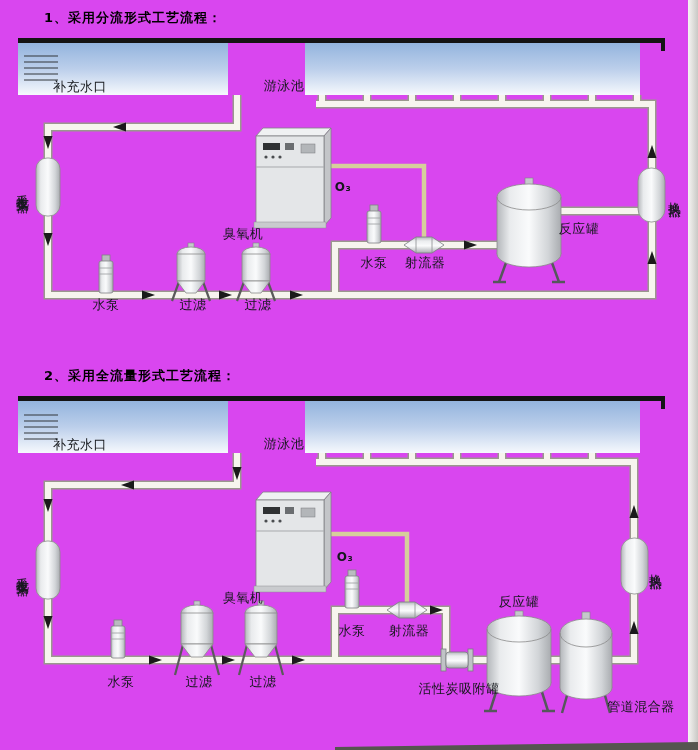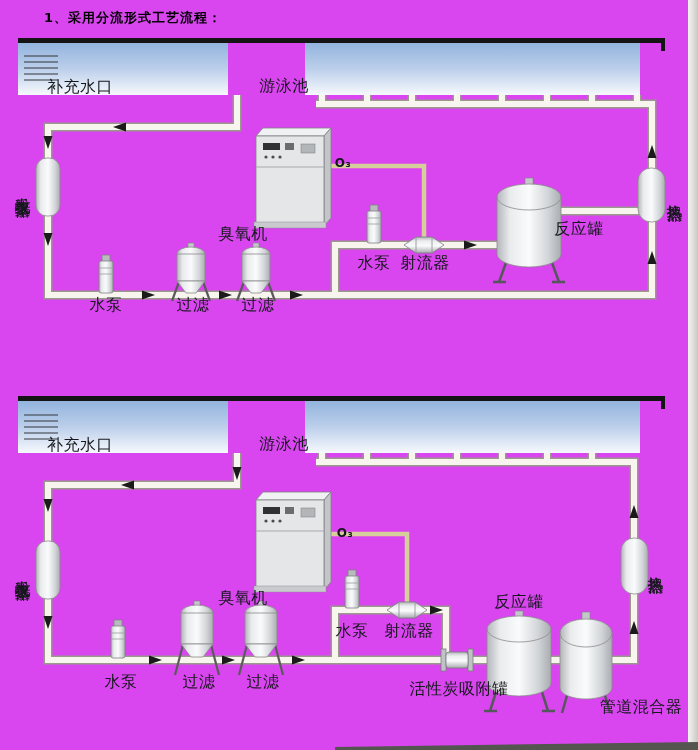--- a/index.html
+++ b/index.html
@@ -15,33 +15,34 @@
     position:absolute;
     font-size:13px;
     font-weight:bold;
     color:#000;
     white-space:nowrap;
     letter-spacing:1px;
   }
   .lbl{
     position:absolute;
     transform:translate(-50%,-50%);
-    font-size:16px;
+    font-size:13px;
     color:#15181c;
     white-space:nowrap;
     letter-spacing:0.5px;
   }
   .lbl.v{
     writing-mode:vertical-rl;
     text-orientation:upright;
     letter-spacing:1.5px;
   }
   .lbl.o3{
     font-size:12px;
     font-weight:600;
+    margin-top:24px;
   }
 </style>
 </head>
 <body>
 
 <div class="page">
 
 <svg width="698" height="750" viewBox="0 0 698 750">
   <defs>
     <linearGradient id="poolG" x1="0" y1="0" x2="0" y2="1">
@@ -337,20 +338,21 @@
 <div class="lbl" style="left:243px;top:234px">臭氧机</div>
 <div class="lbl o3" style="left:343px;top:163px">O₃</div>
 <div class="lbl" style="left:374px;top:263px">水泵</div>
 <div class="lbl" style="left:425px;top:263px">射流器</div>
 <div class="lbl" style="left:579px;top:229px">反应罐</div>
 <div class="lbl v" style="left:674px;top:194px">换热器</div>
 <div class="lbl" style="left:106px;top:305px">水泵</div>
 <div class="lbl" style="left:193px;top:305px">过滤</div>
 <div class="lbl" style="left:258px;top:305px">过滤</div>
 
+<div class="title" style="left:44px;top:367px">2、采用全流量形式工艺流程：</div>
 <div class="lbl" style="left:80px;top:445px">补充水口</div>
 <div class="lbl" style="left:284px;top:444px">游泳池</div>
 <div class="lbl v" style="left:22px;top:571px">毛发收集器</div>
 <div class="lbl" style="left:243px;top:598px">臭氧机</div>
 <div class="lbl o3" style="left:345px;top:533px">O₃</div>
 <div class="lbl" style="left:352px;top:631px">水泵</div>
 <div class="lbl" style="left:409px;top:631px">射流器</div>
 <div class="lbl" style="left:459px;top:689px">活性炭吸附罐</div>
 <div class="lbl" style="left:519px;top:602px">反应罐</div>
 <div class="lbl" style="left:641px;top:707px">管道混合器</div>

